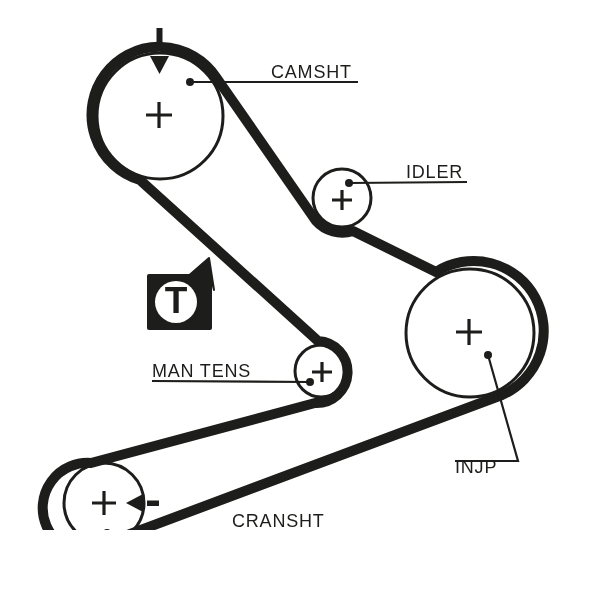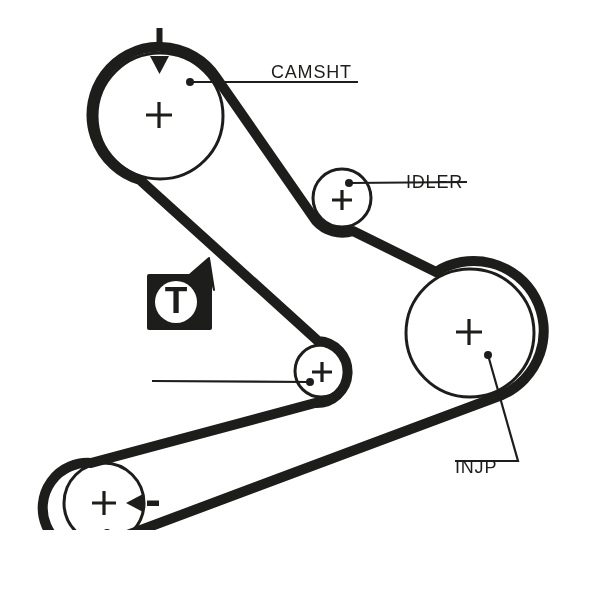--- a/index.html
+++ b/index.html
@@ -90,17 +90,19 @@
     </g>
 
     <g>
       <path d="M186,278 L209,258 L214,290 L211,278 Z" fill="var(--line)" stroke="var(--line)" stroke-width="2" stroke-linejoin="round"></path>
       <rect x="147" y="274" width="65" height="56" rx="2" fill="var(--line)"></rect>
       <circle cx="176" cy="302" r="21" fill="#ffffff"></circle>
     </g>
   </svg>
 
   <span class="lbl" style="left:271px; top:63px;">CAMSHT</span>
-  <span class="lbl" style="left:406px; top:163px;margin-top:10px;">IDLER</span>
+  <span class="lbl" style="left:406px; top:163px;">IDLER</span>
+  <span class="lbl" style="left:152px; top:362px;">MAN TENS</span>
   <span class="lbl" style="left:455px; top:440px;margin-top:18px;">INJP</span>
+  <span class="lbl" style="left:232px; top:512px;">CRANSHT</span>
 
   <span class="badge-letter">T</span>
 </div>
 
 </body></html>

